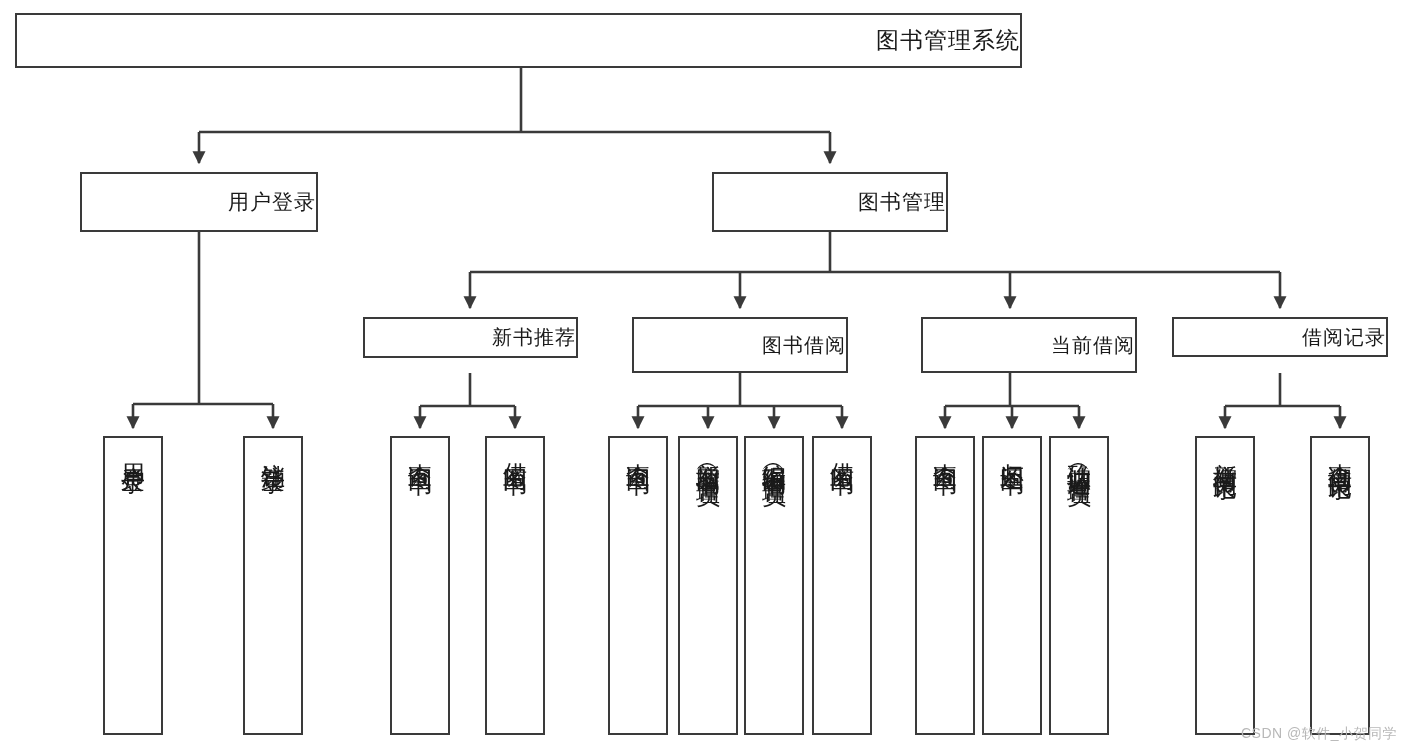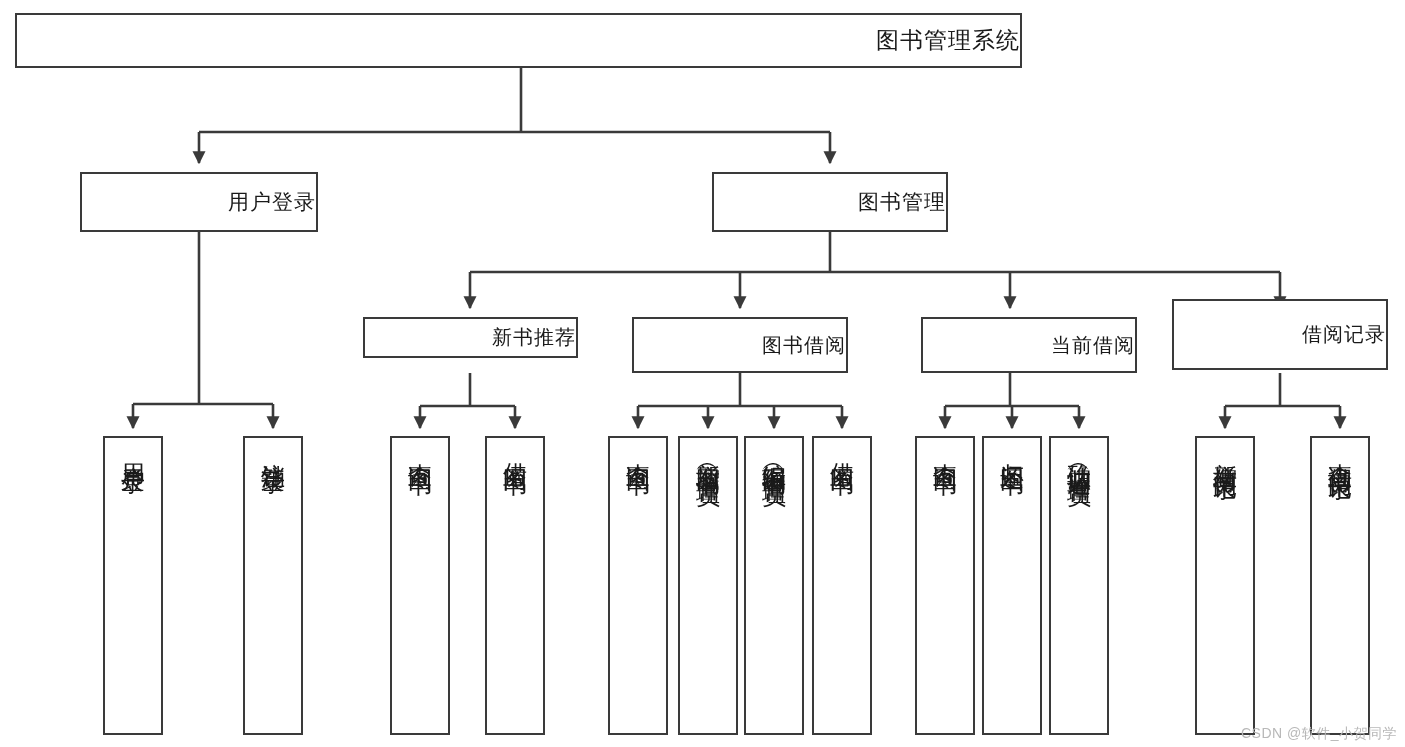--- a/index.html
+++ b/index.html
@@ -125,21 +125,21 @@
 
   <div class="node lvl2" id="node-l2-0" style="left: 363px; top: 317px; width: 215px; height: 41px;">
     <span class="label">新书推荐</span>
   </div>
   <div class="node lvl2" id="node-l2-1" style="left: 632px; top: 317px; width: 216px; height: 56px;">
     <span class="label">图书借阅</span>
   </div>
   <div class="node lvl2" id="node-l2-2" style="left: 902px; top: 317px; width: 216px; height: 56px; margin-left: 19px;">
     <span class="label">当前借阅</span>
   </div>
-  <div class="node lvl2" id="node-l2-3" style="left: 1172px; top: 299px; width: 216px; height: 71px;">
+  <div class="node lvl2" id="node-l2-3" style="left: 1172px; top: 317px; width: 216px; height: 40px;">
     <span class="label">借阅记录</span>
   </div>
 
   <div class="node leaf" id="node-leaf-0" style="left: 103px; top: 436px; width: 60px; height: 299px;">
     <span class="label">用户登录</span>
   </div>
   <div class="node leaf" id="node-leaf-1" style="left: 243px; top: 436px; width: 60px; height: 299px;">
     <span class="label">注销登录</span>
   </div>
   <div class="node leaf" id="node-leaf-2" style="left: 390px; top: 436px; width: 60px; height: 299px;">

